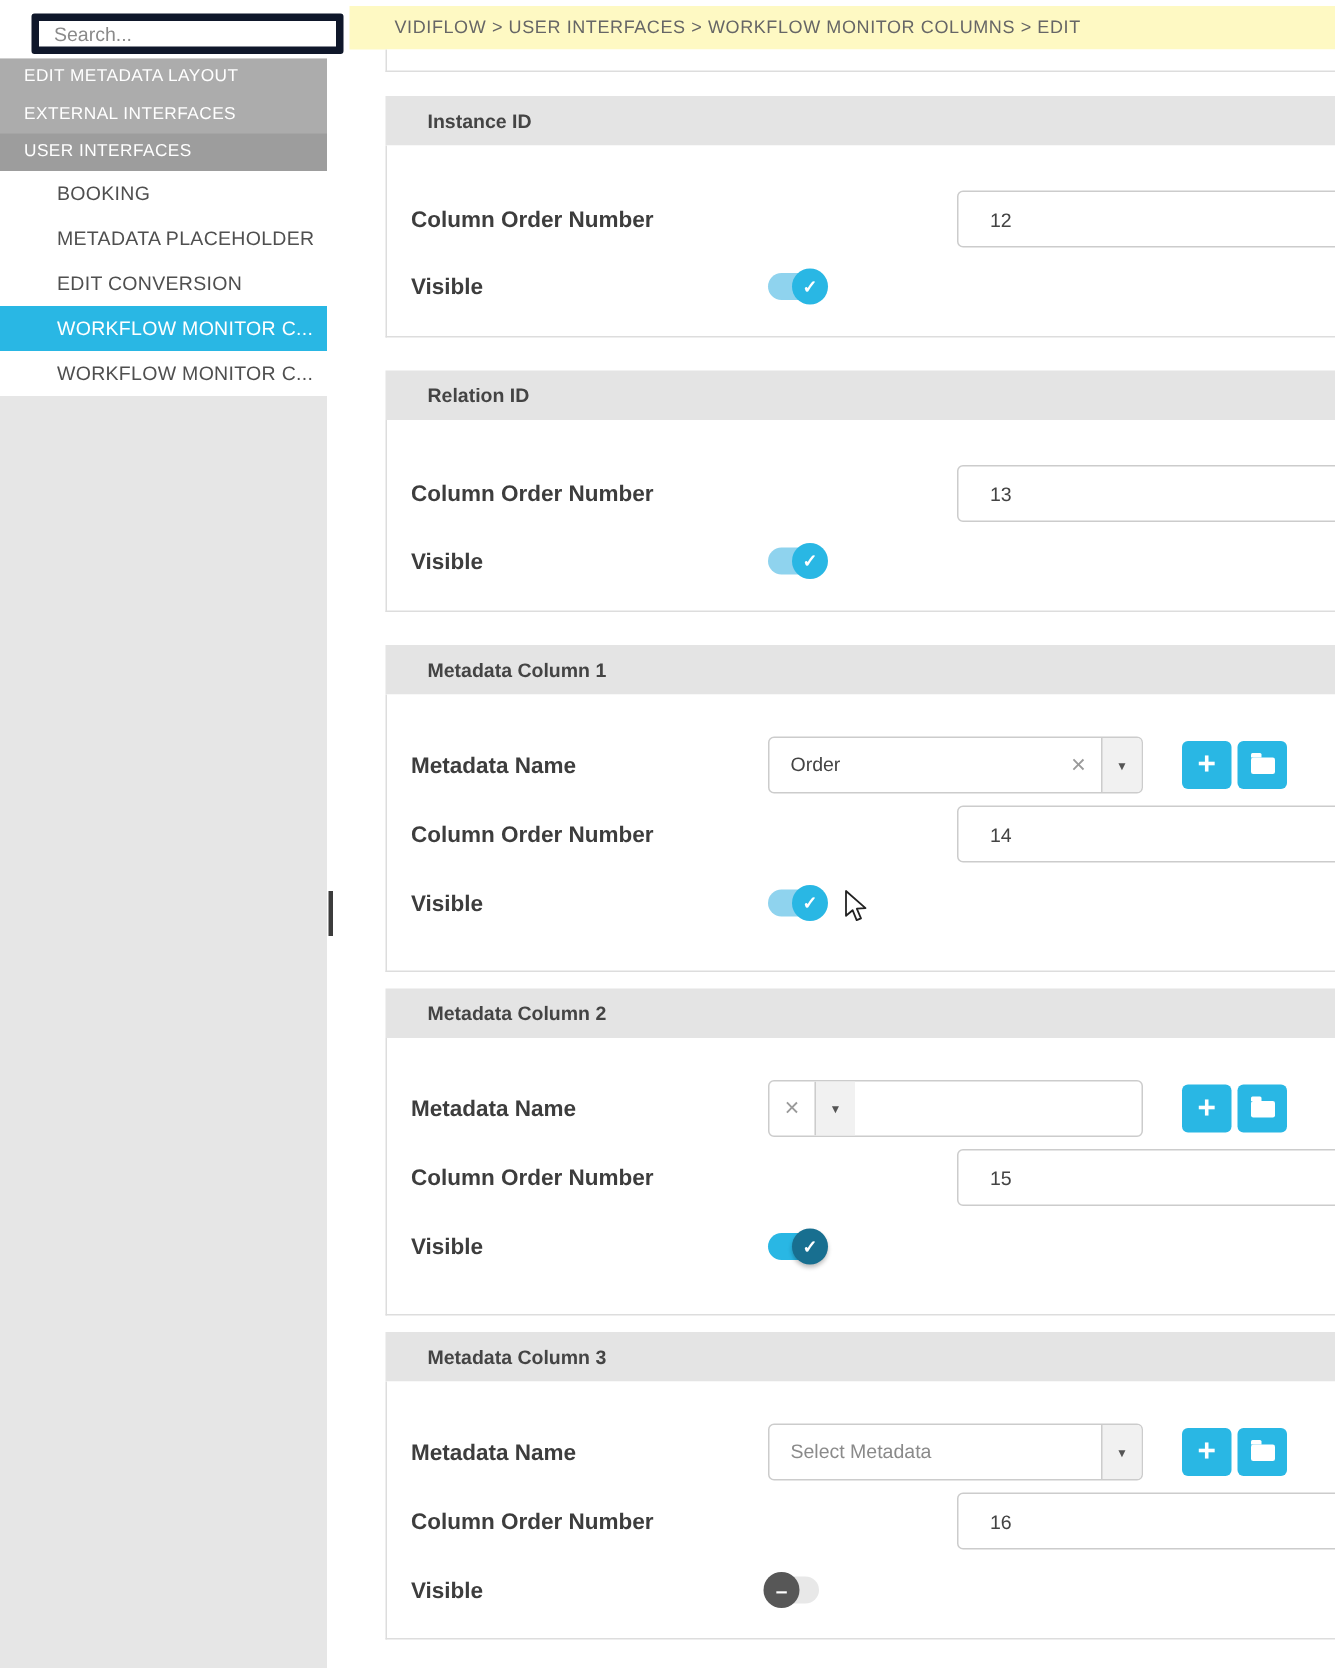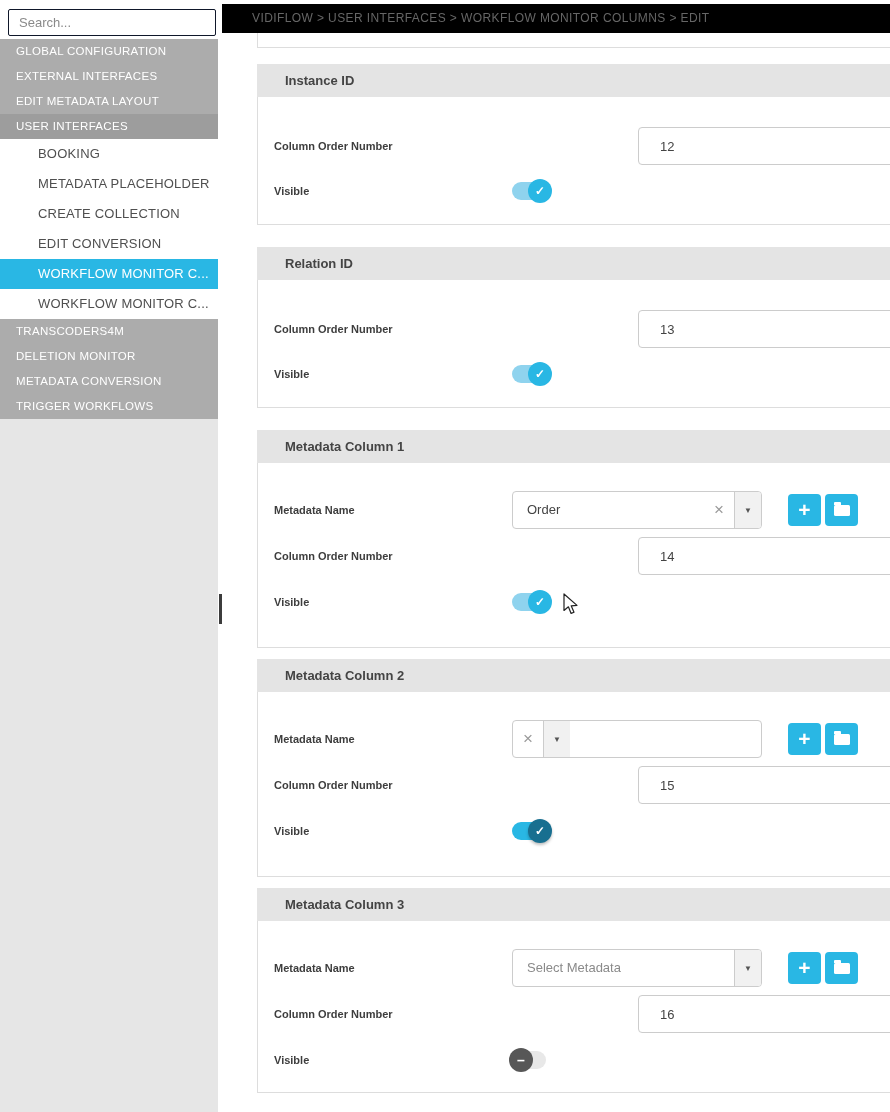--- a/index.html
+++ b/index.html
@@ -3,49 +3,49 @@
 <meta charset="utf-8">
 <style>
   * { margin:0; padding:0; box-sizing:border-box; }
   html,body { background:#fff; }
   body { width:890px; height:1112px; overflow:hidden; position:relative;
          font-family:"Liberation Sans", sans-serif; }
 
   
   .sidebar { position:absolute; left:0; top:0; width:218px; height:1112px; background:#e6e6e6; }
   .search-area { background:#fff; height:39px; padding:9px 2px 0 8px; }
-  .search-input { width:208px; height:27px; border:1px solid #0f172a; border-radius:2px;
+  .search-input { width:208px; height:27px; border:5px solid #0f172a; border-radius:2px;
                   font-family:"Liberation Sans", sans-serif; font-size:13px; color:#444;
-                  padding:0 10px; outline:none; }
+                  padding:0 10px; outline:none;margin-left:13px; }
   .search-input::placeholder { color:#8a8a8a; }
   .nav-block-dark { background:#acacac; }
   .nav-item-top { height:25px; line-height:25px; padding-left:16px; color:#fff;
                   font-size:11.5px; letter-spacing:.3px; cursor:pointer; white-space:nowrap; }
   .nav-item-top.selected { background:#9d9d9d; }
   .nav-block-sub { background:#ffffff; }
   .nav-item-sub { height:30px; line-height:30px; padding-left:38px; color:#4f4f4f;
                   font-size:13px; letter-spacing:.2px; cursor:pointer; white-space:nowrap; }
   .nav-item-sub.selected { background:#29b7e4; color:#fff; }
 
   
-  .breadcrumb-bar { position:absolute; left:222px; top:4px; right:0; height:29px;
-                    background:#000000; }
+  .breadcrumb-bar { position:absolute; left:233px; top:4px; right:0; height:29px;
+                    background:#fef9c3; }
   .breadcrumb-text { line-height:29px; padding-left:30px; font-size:12px; color:#666;
                      letter-spacing:.4px; white-space:nowrap; }
 
   
   .prev-panel-sliver { position:absolute; left:257px; top:33px; right:0; height:15px;
                        background:#fff; border-left:1px solid #ddd; border-bottom:1px solid #ddd; }
   .panel { position:absolute; left:257px; width:683px; }
   .panel-header { height:33px; line-height:33px; background:#e4e4e4; padding-left:28px;
                   font-size:13px; font-weight:600; color:#444; }
   .panel-body { background:#fff; border-left:1px solid #ddd; border-right:1px solid #ddd;
                 border-bottom:1px solid #ddd; }
   .row { display:flex; align-items:center; padding-left:16px; }
-  .row-label { flex:0 0 238px; font-size:11px; font-weight:600; color:#3d3d3d; }
+  .row-label { flex:0 0 238px; font-size:15px; font-weight:600; color:#3d3d3d; }
 
   .text-input { width:300px; height:38px; border:1px solid #ccc; border-radius:4px;
                 margin-left:126px; padding:0 10px 0 21px; font-size:13px; color:#444;
                 font-family:"Liberation Sans", sans-serif; outline:none; }
 
   
   .combo { display:flex; width:250px; height:38px; border:1px solid #ccc; border-radius:4px;
            background:#fff; overflow:hidden; cursor:pointer; }
   .combo-value { flex:1; line-height:36px; padding-left:14px; font-size:13px; color:#444;
                  white-space:nowrap; overflow:hidden; }
@@ -91,38 +91,30 @@
   .row-toggle { height:26px; }
 </style>
 </head>
 <body>
 
 <div class="sidebar">
   <div class="search-area">
     <input class="search-input" placeholder="Search..." style="">
   </div>
   <div class="nav-block-dark">
-    <div class="nav-item-top">GLOBAL CONFIGURATION</div>
+    <div class="nav-item-top">EDIT METADATA LAYOUT</div>
     <div class="nav-item-top">EXTERNAL INTERFACES</div>
-    <div class="nav-item-top">EDIT METADATA LAYOUT</div>
     <div class="nav-item-top selected">USER INTERFACES</div>
   </div>
   <div class="nav-block-sub">
     <div class="nav-item-sub">BOOKING</div>
     <div class="nav-item-sub">METADATA PLACEHOLDER</div>
-    <div class="nav-item-sub">CREATE COLLECTION</div>
     <div class="nav-item-sub">EDIT CONVERSION</div>
     <div class="nav-item-sub selected">WORKFLOW MONITOR C...</div>
     <div class="nav-item-sub">WORKFLOW MONITOR C...</div>
-  </div>
-  <div class="nav-block-dark">
-    <div class="nav-item-top">TRANSCODERS4M</div>
-    <div class="nav-item-top">DELETION MONITOR</div>
-    <div class="nav-item-top">METADATA CONVERSION</div>
-    <div class="nav-item-top">TRIGGER WORKFLOWS</div>
   </div>
 </div>
 
 <div class="breadcrumb-bar">
   <div class="breadcrumb-text">VIDIFLOW &gt; USER INTERFACES &gt; WORKFLOW MONITOR COLUMNS &gt; EDIT</div>
 </div>
 
 <div class="prev-panel-sliver"></div>
 
 <div class="panel" style="top:64px">

